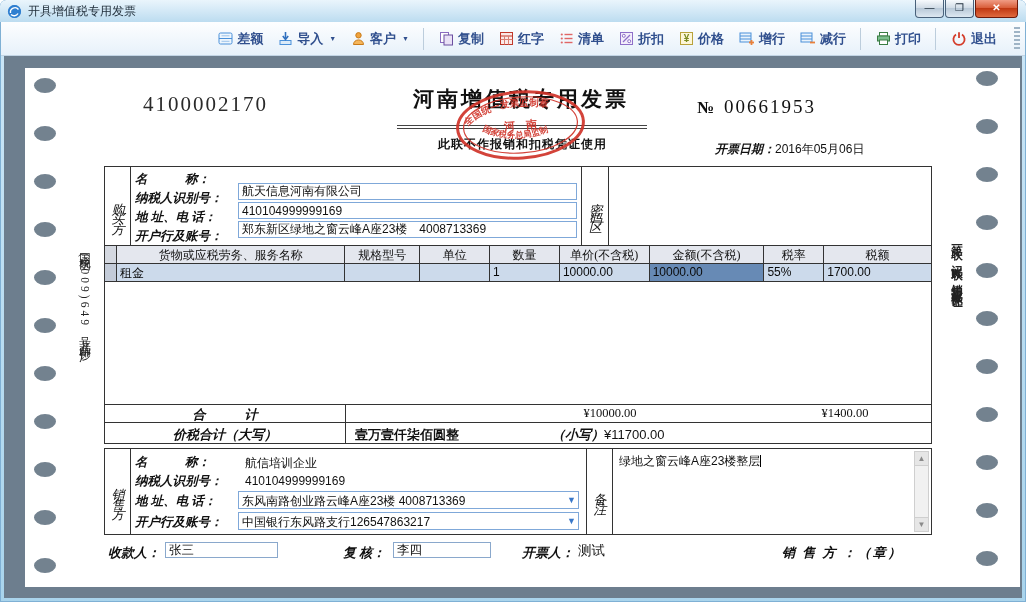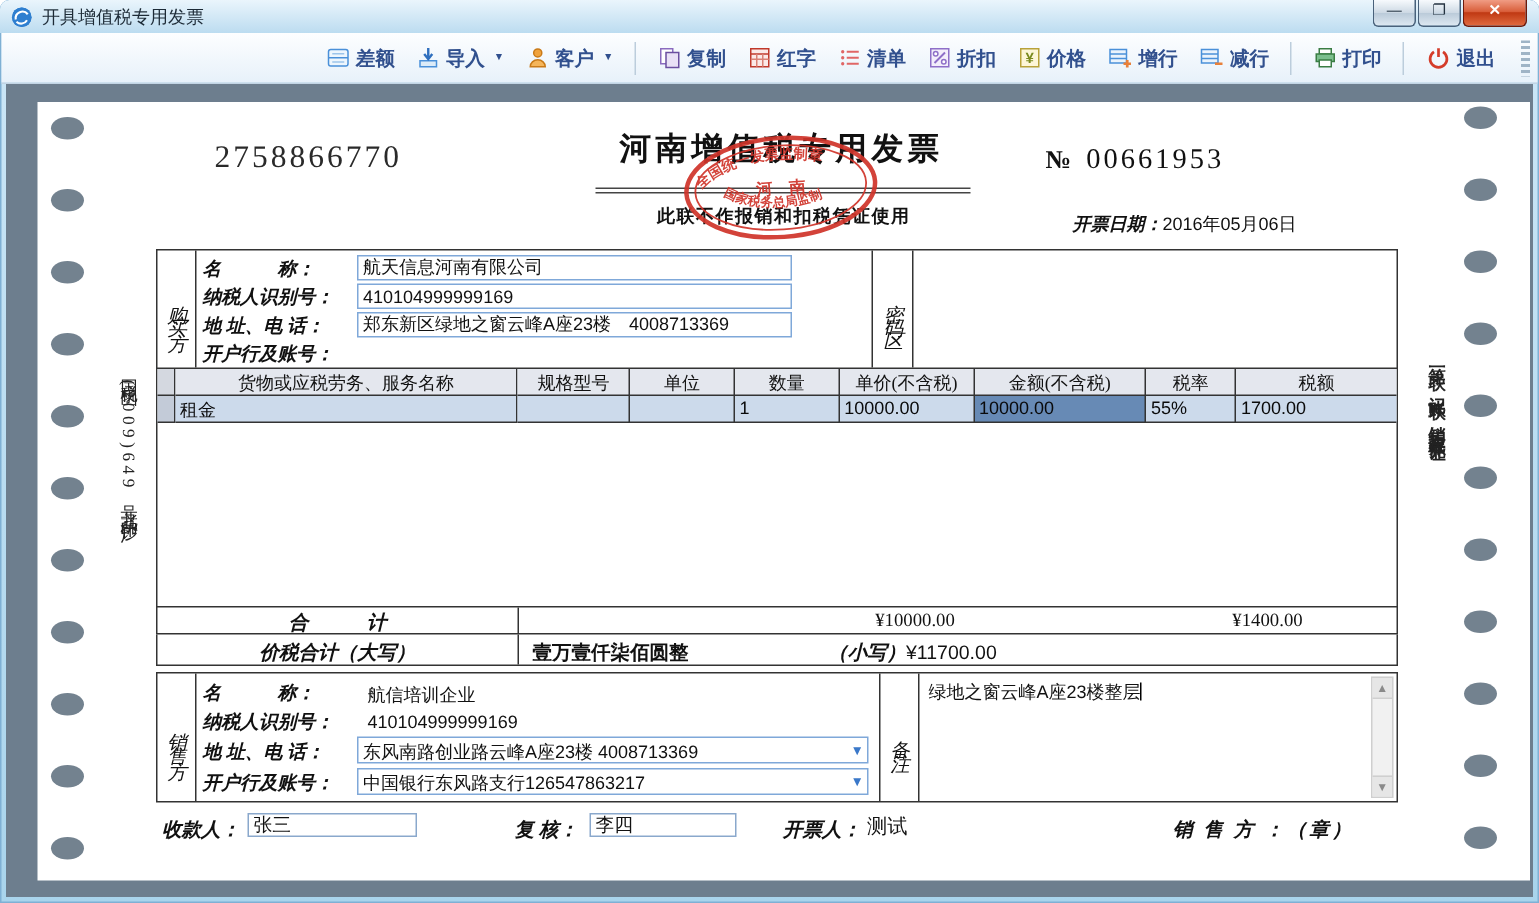--- a/index.html
+++ b/index.html
@@ -77,23 +77,23 @@
   .v-note { font-family: "Liberation Serif", serif; font-size: 11.5px; color: #222; writing-mode: vertical-rl; letter-spacing: 3px; }
   .left-note { left: 52px; top: 176px; height: 262px; }
   .right-note { left: 924px; top: 168px; height: 280px; font-weight: bold; letter-spacing: 2px; }
 
   
   .party-box { border: 1px solid #333; background: #fff; }
   .v-cell { position: absolute; top: 0; bottom: 0; border-right: 1px solid #333; display: flex; align-items: center; justify-content: center; }
   .v-cell span { writing-mode: vertical-rl; font-family: "Liberation Serif", serif; font-style: italic; font-size: 13px; color: #111; letter-spacing: 9px; }
   .field-label { position: absolute; left: 30px; font-family: "Liberation Serif", serif; font-style: italic; font-size: 12.5px; font-weight: 600; color: #111; white-space: nowrap; }
   .field-input {
-    position: absolute; left: 133px; width: 290px; height: 17px;
+    position: absolute; left: 133px; width: 339px; height: 17px;
     border: 1px solid #7fa8d9; background: #fff; font-size: 12px; color: #111;
-    padding: 0 3px; font-family: "Liberation Sans", sans-serif;
+    padding: 0 3px; font-family: "Liberation Sans", sans-serif; margin-top: 13px;
   }
   .plain-val { position: absolute; left: 140px; font-size: 12px; color: #111; white-space: nowrap; }
   .combo { position: absolute; left: 133px; width: 341px; height: 18px; border: 1px solid #7fa8d9; background: #fff; font-size: 12px; color: #111; padding: 1px 16px 0 3px; white-space: nowrap; overflow: hidden; cursor: pointer; }
   .combo .combo-arrow { position: absolute; right: 2px; top: 3px; font-size: 9px; color: #3a78c9; }
 
   
   .items-table { left: 79px; top: 178px; width: 828px; height: 158px; border: 1px solid #333; border-top: none; border-bottom: none; }
   .trow { display: flex; width: 100%; }
   .tcell { border-right: 1px solid #333; border-bottom: 1px solid #333; height: 18px; font-size: 12px; padding: 1px 3px 0 3px; overflow: hidden; white-space: nowrap; }
   .tcell:last-child { border-right: none; }
@@ -251,21 +251,21 @@
           <line x1="8" y1="1.2" x2="8" y2="7" stroke="#d43c2a" stroke-width="1.8"></line>
         </svg>
       <span>退出</span>
     </div>
     <div class="tool-grip"></div>
   </div>
 
   <div class="main">
     <div class="paper" id="paper">
 
-      <div class="abs serial">2758866770</div>
+      <div class="abs serial">4100002170</div>
       <div class="abs inv-title">河南增值税专用发票</div>
       <div class="abs title-rule"></div>
       <div class="abs inv-subtitle">此联不作报销和扣税凭证使用</div>
 
       <svg class="abs stamp" width="135" height="74" viewBox="0 0 135 74">
         <defs>
           <path id="arcTop" d="M 10 46 A 57 28 0 0 1 125 46" fill="none"></path>
           <path id="arcBottom" d="M 25 36 A 46 22 0 0 0 110 36" fill="none"></path>
         </defs>
         <ellipse cx="67.5" cy="37" rx="63" ry="33" fill="none" stroke="#d0342a" stroke-width="3"></ellipse>

